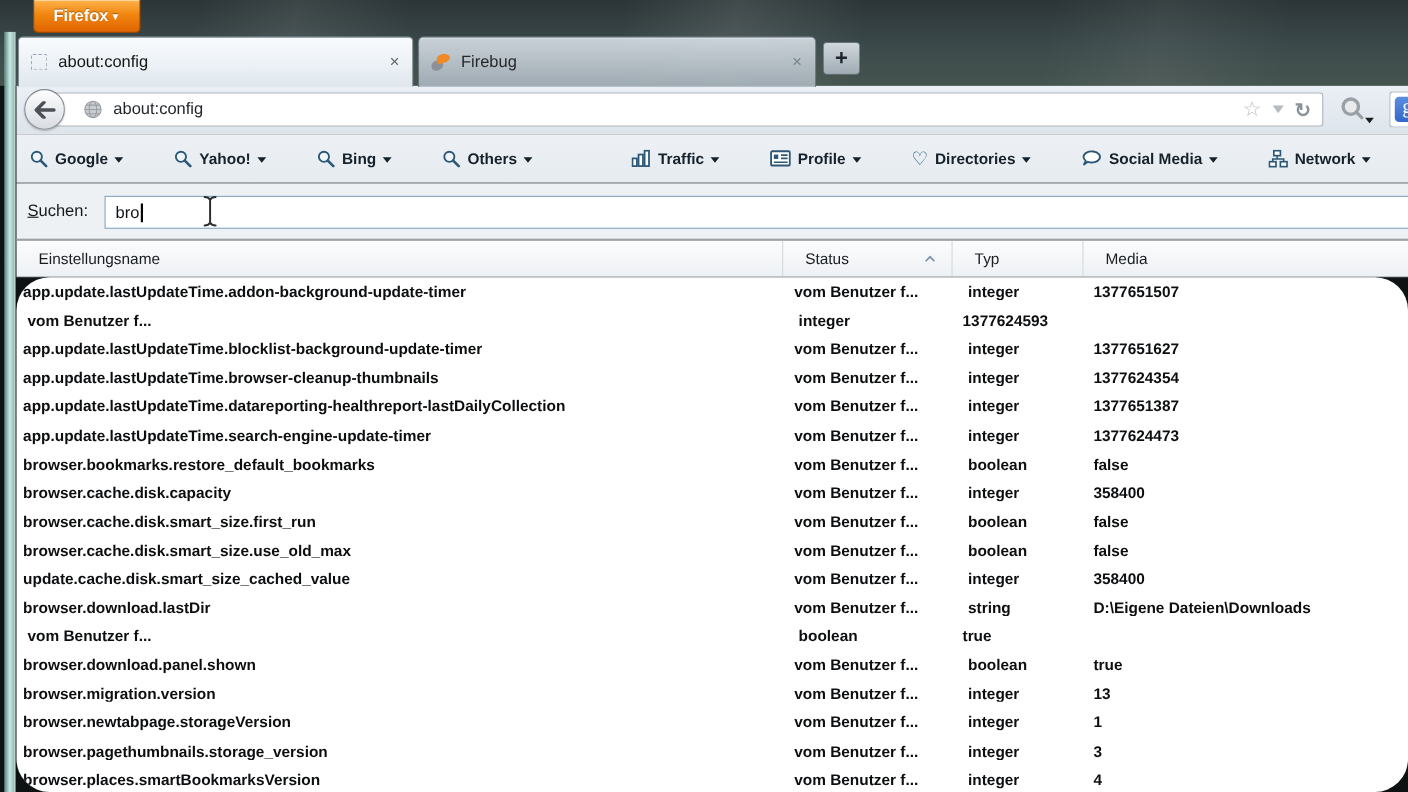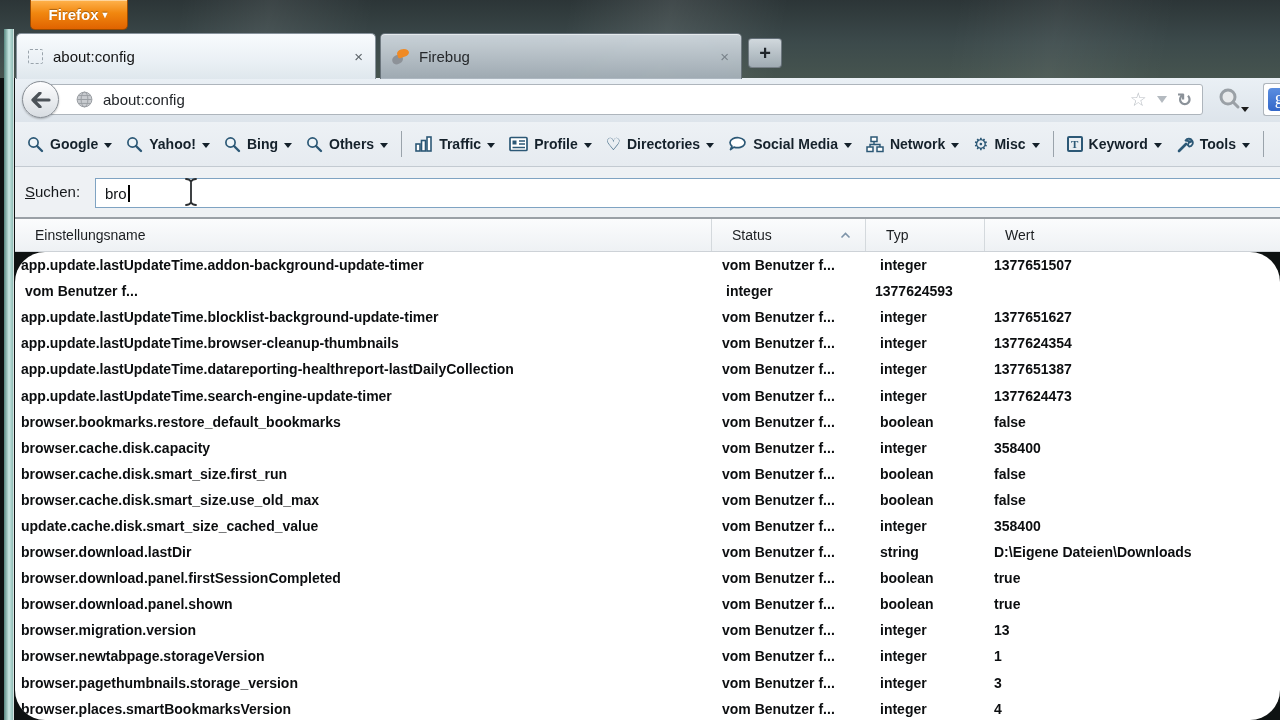--- a/index.html
+++ b/index.html
@@ -75,21 +75,21 @@
   .gbox { position:absolute; left:1248px; top:5px; width:32px; height:33px; background:#fff;
     border:1px solid #aeb5bc; border-right:none; border-radius:3px 0 0 3px;
     display:flex; align-items:center; padding-left:4px; }
   .gfav { width:23px; height:23px; background:linear-gradient(180deg,#5b8ee0,#3367c9);
     border-radius:4px; color:#fff; font-family:"Liberation Serif", serif; font-size:19px;
     display:flex; align-items:center; justify-content:center; padding-bottom:3px; }
 
   
   .bookbar { position:absolute; left:15px; top:122px; width:1265px; height:45px;
     background:linear-gradient(180deg,#edf1f5,#e6ebf0); border-bottom:1px solid #c3cad1;
-    display:flex; align-items:center; padding-left:5px; }
+    display:flex; align-items:center; padding-left:5px;gap:32px; }
   .bm-item { display:flex; align-items:center; gap:6px; padding:5px 7px; border-radius:3px;
     cursor:pointer; white-space:nowrap; }
   .bm-item .lbl { font-size:14px; font-weight:bold; color:#15212b; }
   .bm-item .dn { width:0; height:0; border-left:4px solid transparent;
     border-right:4px solid transparent; border-top:5px solid #14202a; margin-top:2px; }
   .bm-sep { width:1px; height:26px; background:#9aa3ab; margin:0 6px; }
   .bm-ico { display:flex; align-items:center; }
   .uni-ico { font-size:17px; color:#2c5876; line-height:1; }
   .kw-ico { width:16px; height:16px; border:2px solid #2c5876; border-radius:2px;
     display:flex; align-items:center; justify-content:center;
@@ -319,21 +319,21 @@
     <div class="th">
       <span>Status</span>
       <svg class="sort" width="11" height="7" viewBox="0 0 11 7">
         <path d="M1.5 5.5 L5.5 1.5 L9.5 5.5" stroke="#7d93a8" stroke-width="1.6" fill="none"></path>
       </svg>
     </div>
     <div class="th">
       <span>Typ</span>
     </div>
     <div class="th">
-      <span>Wert</span>
+      <span>Media</span>
     </div>
   </div>
 
   <div class="tbody">
 
       <div class="row grid-cols">
         <div class="cell c-name">app.update.lastUpdateTime.addon-background-update-timer</div>
         <div class="cell c-status">vom Benutzer f...</div>
         <div class="cell c-type">integer</div>
         <div class="cell c-value">1377651507</div>
@@ -409,21 +409,20 @@
       </div>
 
       <div class="row grid-cols">
         <div class="cell c-name">browser.download.lastDir</div>
         <div class="cell c-status">vom Benutzer f...</div>
         <div class="cell c-type">string</div>
         <div class="cell c-value">D:\Eigene Dateien\Downloads</div>
       </div>
 
       <div class="row grid-cols">
-        <div class="cell c-name">browser.download.panel.firstSessionCompleted</div>
         <div class="cell c-status">vom Benutzer f...</div>
         <div class="cell c-type">boolean</div>
         <div class="cell c-value">true</div>
       </div>
 
       <div class="row grid-cols">
         <div class="cell c-name">browser.download.panel.shown</div>
         <div class="cell c-status">vom Benutzer f...</div>
         <div class="cell c-type">boolean</div>
         <div class="cell c-value">true</div>

